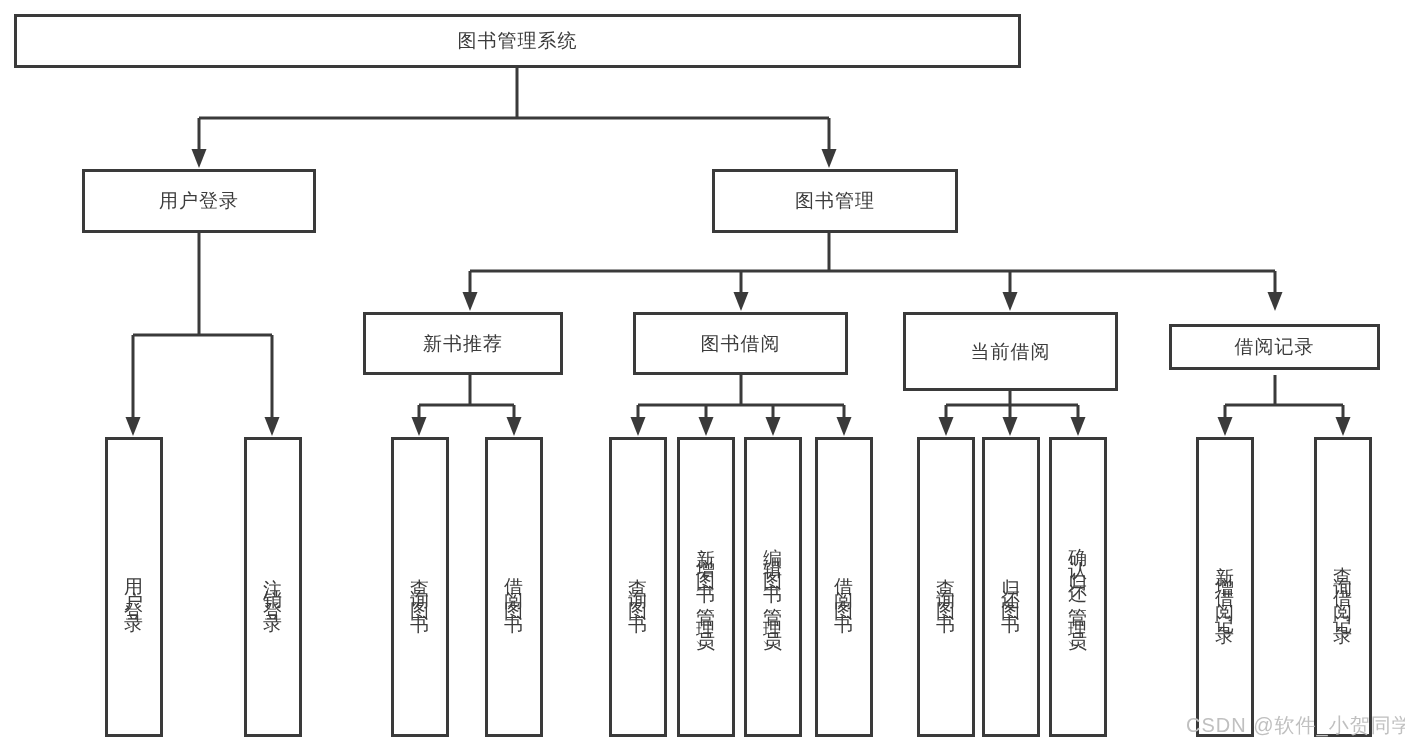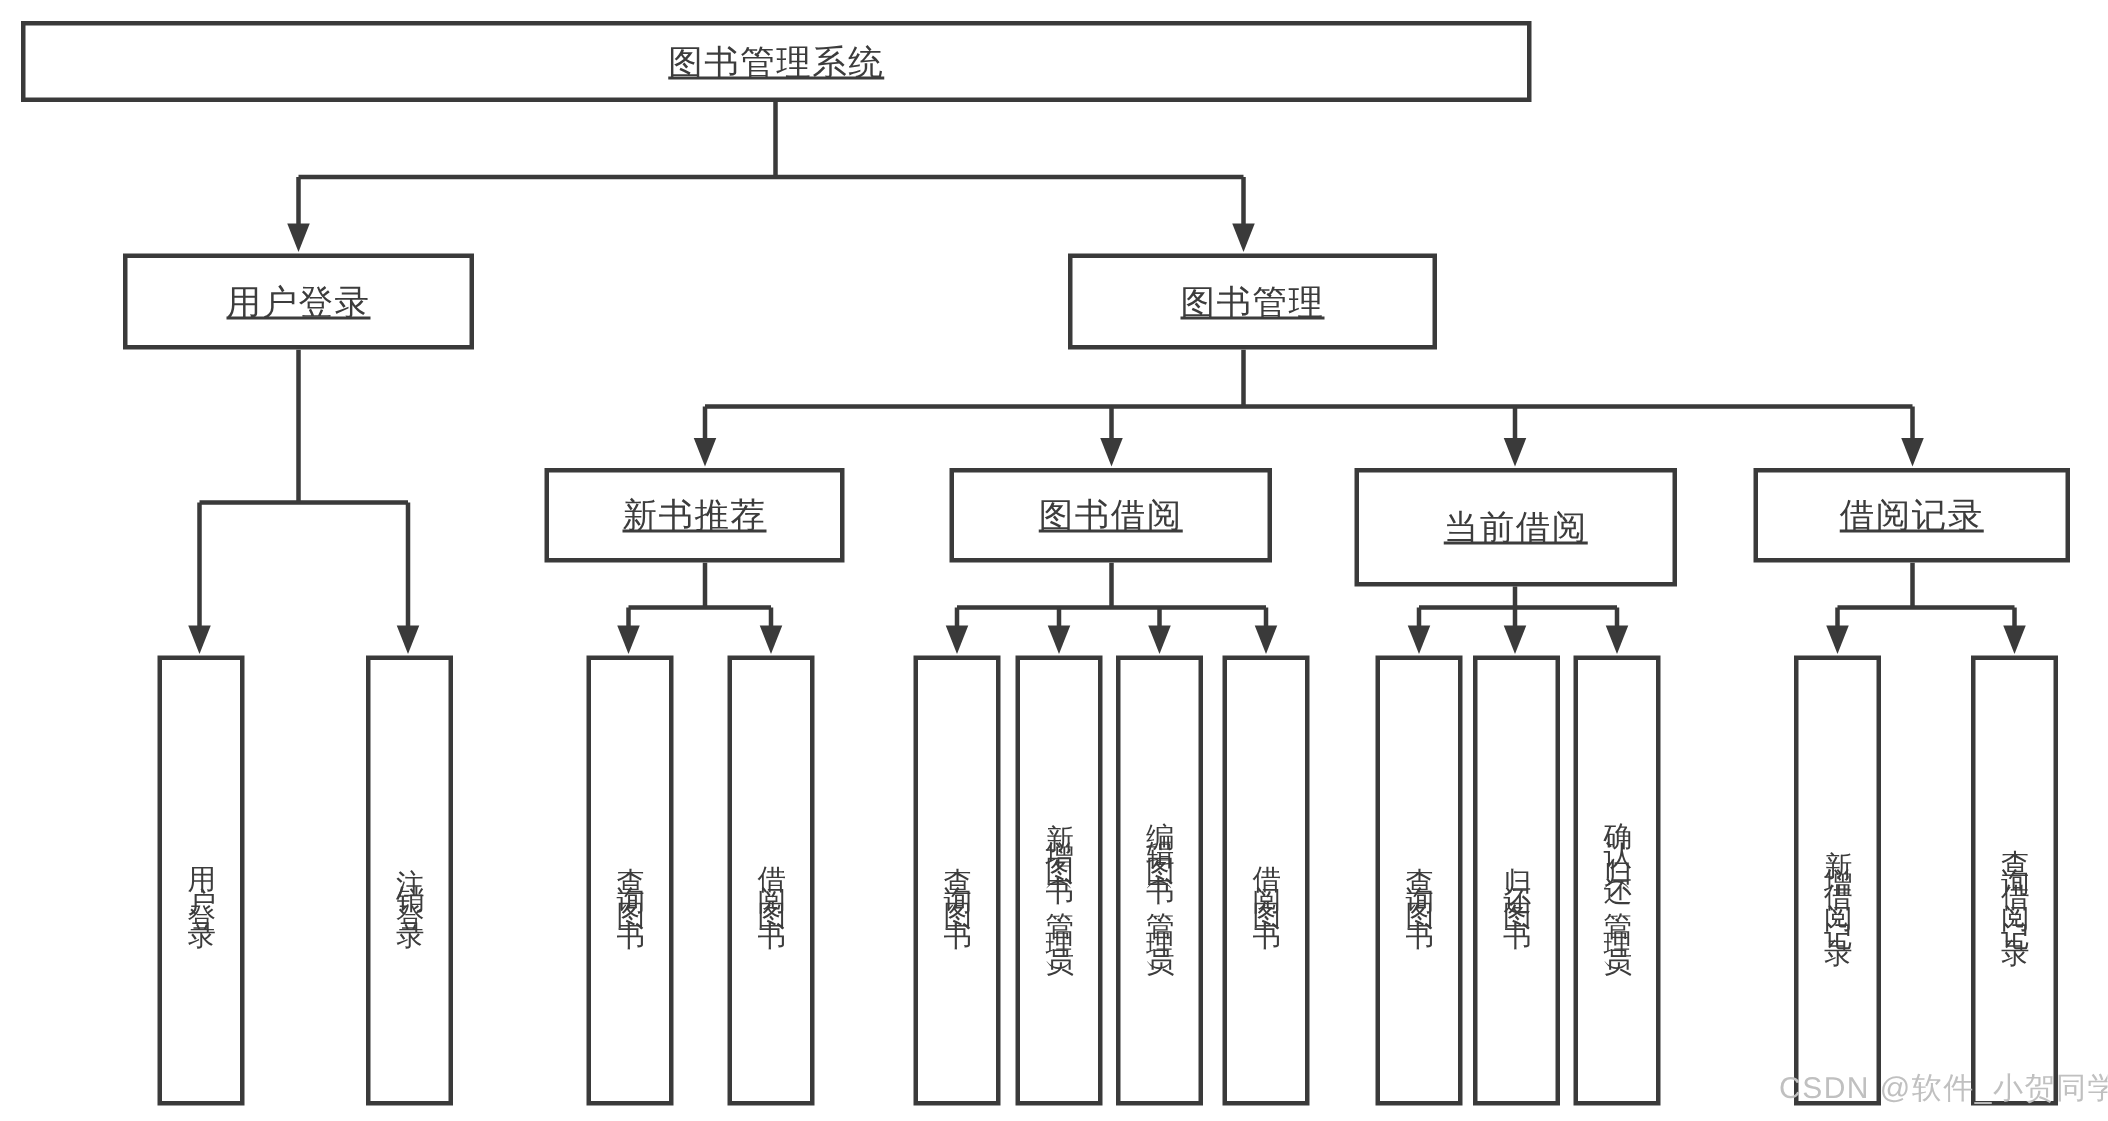--- a/index.html
+++ b/index.html
@@ -14,21 +14,21 @@
     position:relative;width:1405px;height:747px;background:var(--bg);overflow:hidden;
   }
   .wires{position:absolute;left:0;top:0;width:1405px;height:747px;}
   .wires path{stroke:var(--line);stroke-width:3;fill:none;}
   .wires polygon{fill:var(--line);stroke:none;}
   .node{
     position:absolute;background:#fff;border:3px solid var(--line);
     display:flex;align-items:center;justify-content:center;
     color:var(--text);
   }
-  .node.hlabel span{font-size:23px;letter-spacing:1px;color:var(--text);text-decoration:underline;}
+  .node.hlabel span{font-size:19px;letter-spacing:1px;color:var(--text);}
   .leaf{
     position:absolute;top:437px;width:58px;height:300px;background:#fff;
     border:3px solid var(--line);display:flex;align-items:center;justify-content:center;
   }
   .leaf span{
     writing-mode:vertical-rl;text-orientation:mixed;
     font-size:19px;letter-spacing:12px;color:var(--text);line-height:1;
     white-space:nowrap;
   }
   .watermark{
@@ -92,21 +92,21 @@
 
   <div class="node hlabel" style="left:363px;top:312px;width:200px;height:63px">
     <span>新书推荐</span>
   </div>
   <div class="node hlabel" style="left:633px;top:312px;width:215px;height:63px">
     <span>图书借阅</span>
   </div>
   <div class="node hlabel" style="left:903px;top:312px;width:215px;height:79px">
     <span>当前借阅</span>
   </div>
-  <div class="node hlabel" style="left:1169px;top:312px;width:211px;height:63px">
+  <div class="node hlabel" style="left:1169px;top:324px;width:211px;height:46px">
     <span>借阅记录</span>
   </div>
 
   <div class="leaf" style="left:105px">
     <span>用户登录</span>
   </div>
   <div class="leaf" style="left:244px">
     <span>注销登录</span>
   </div>
 

